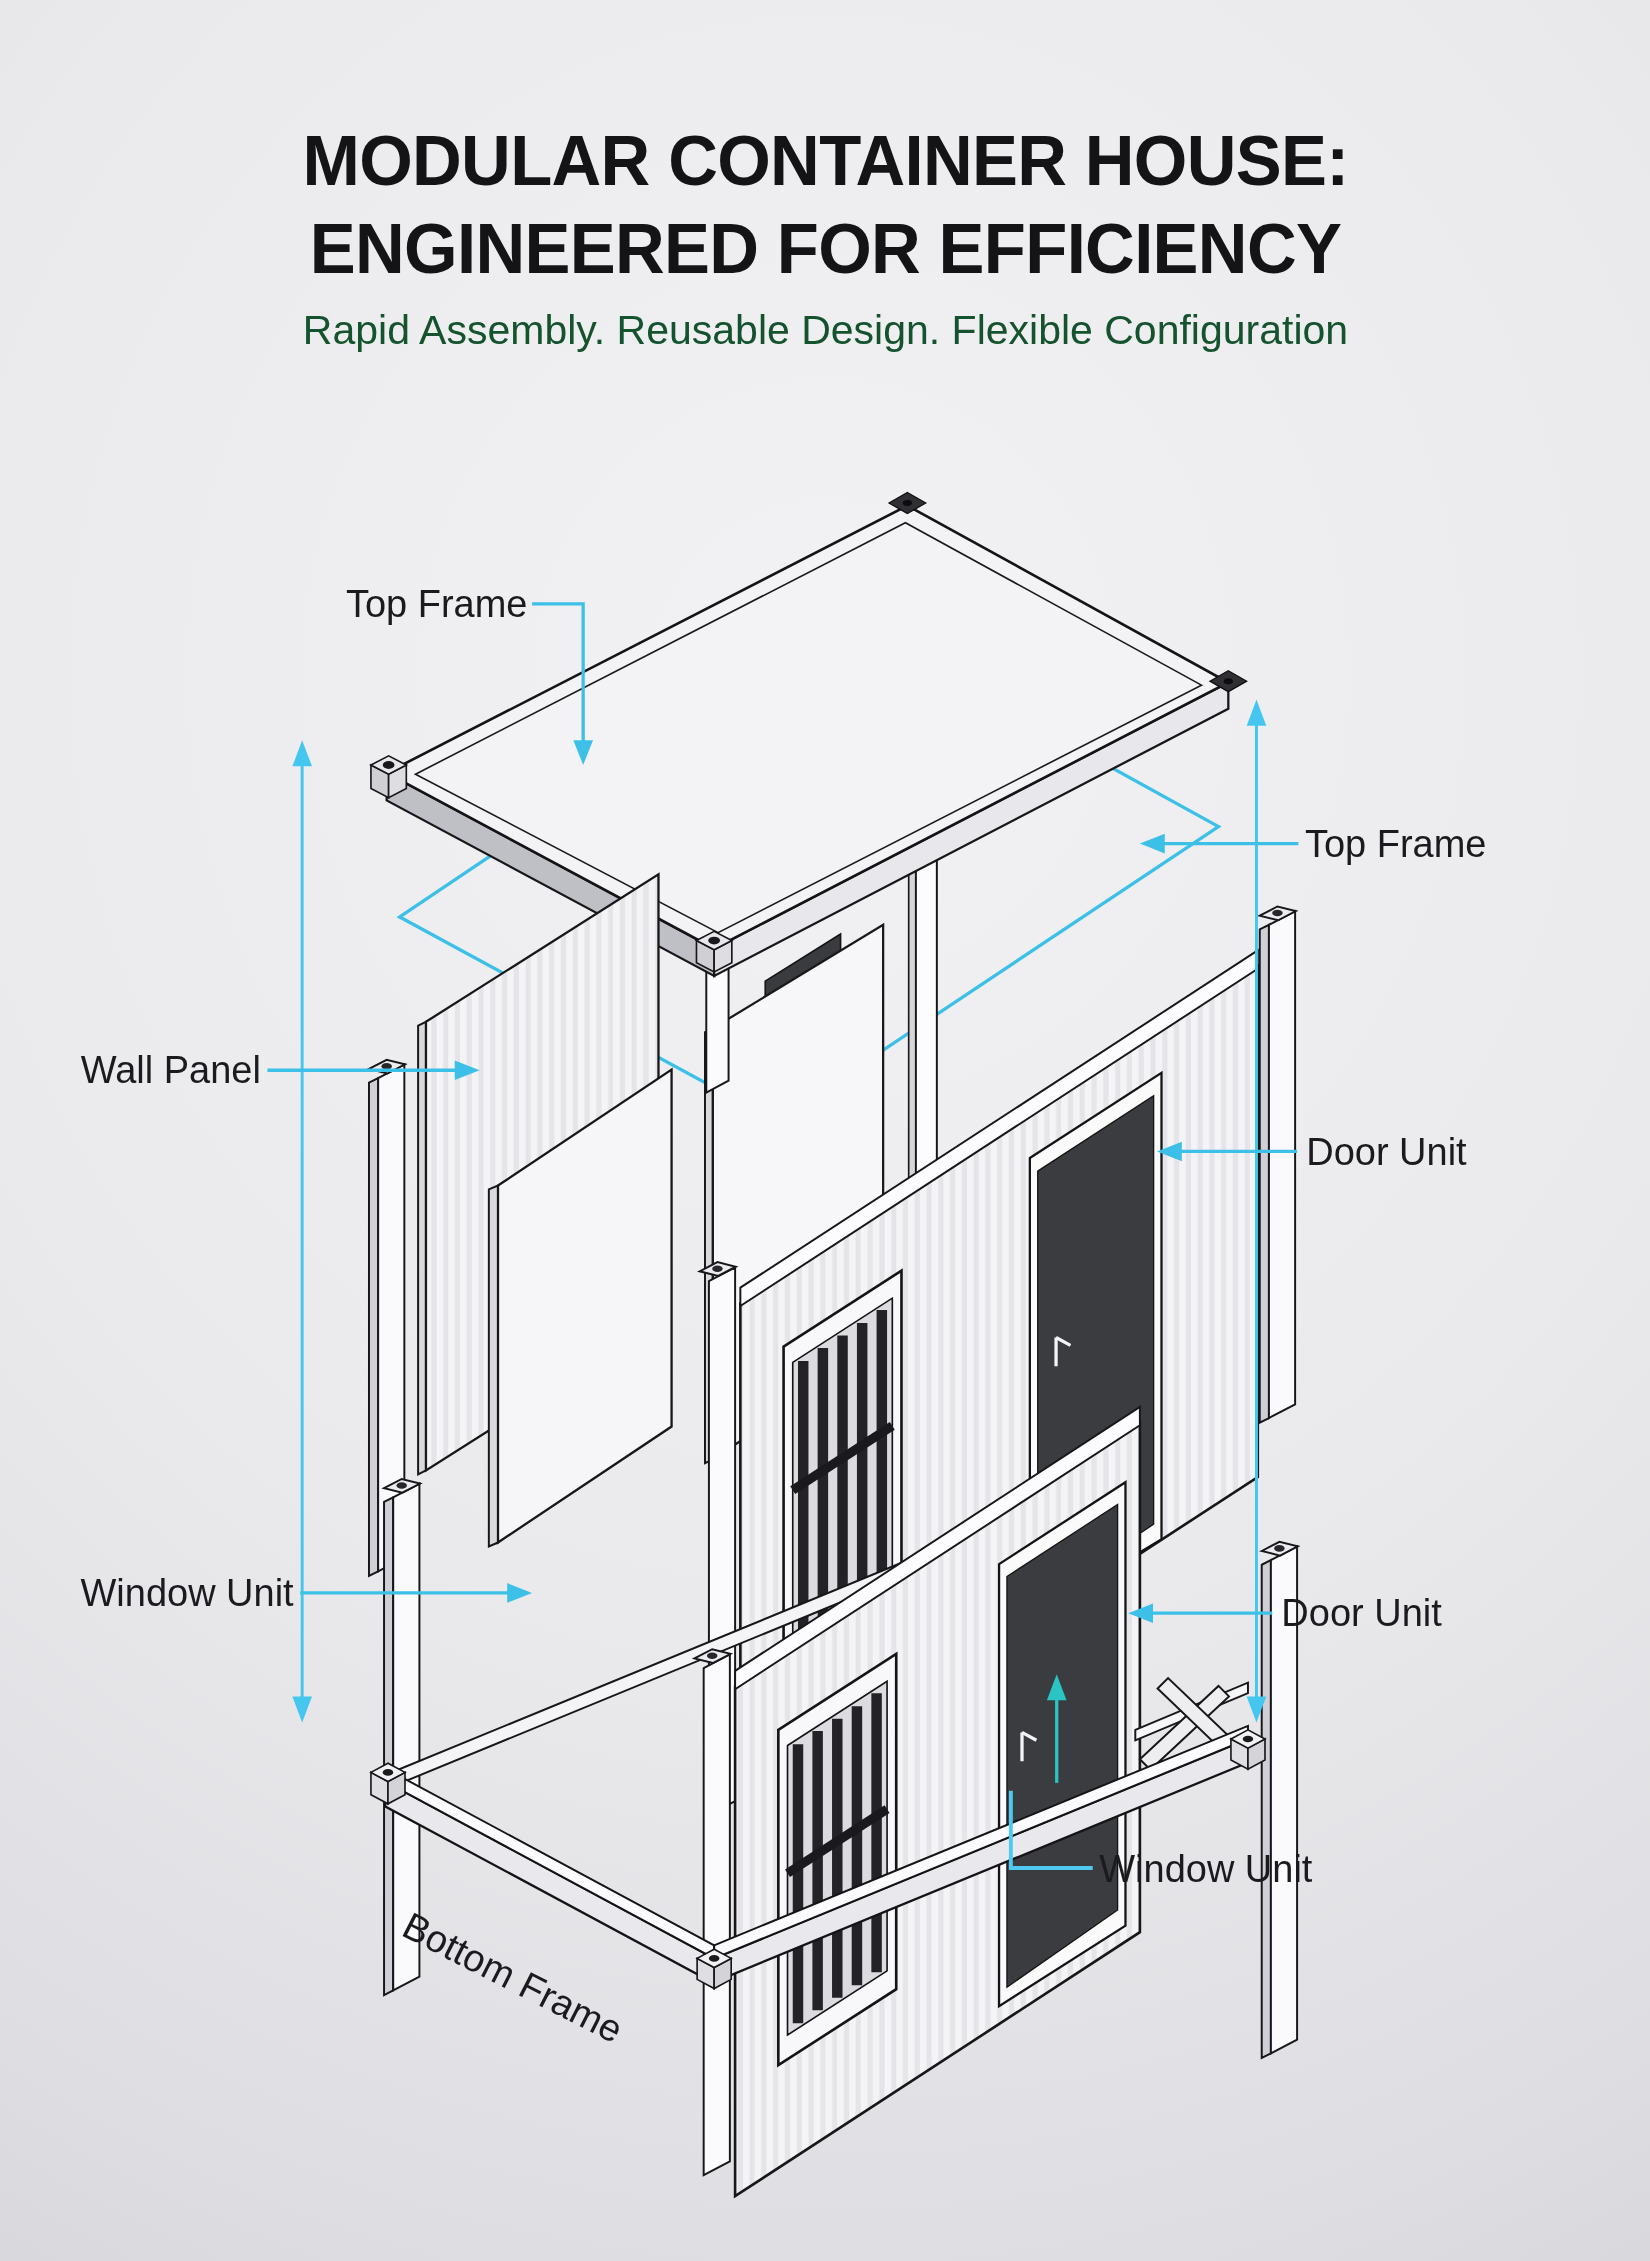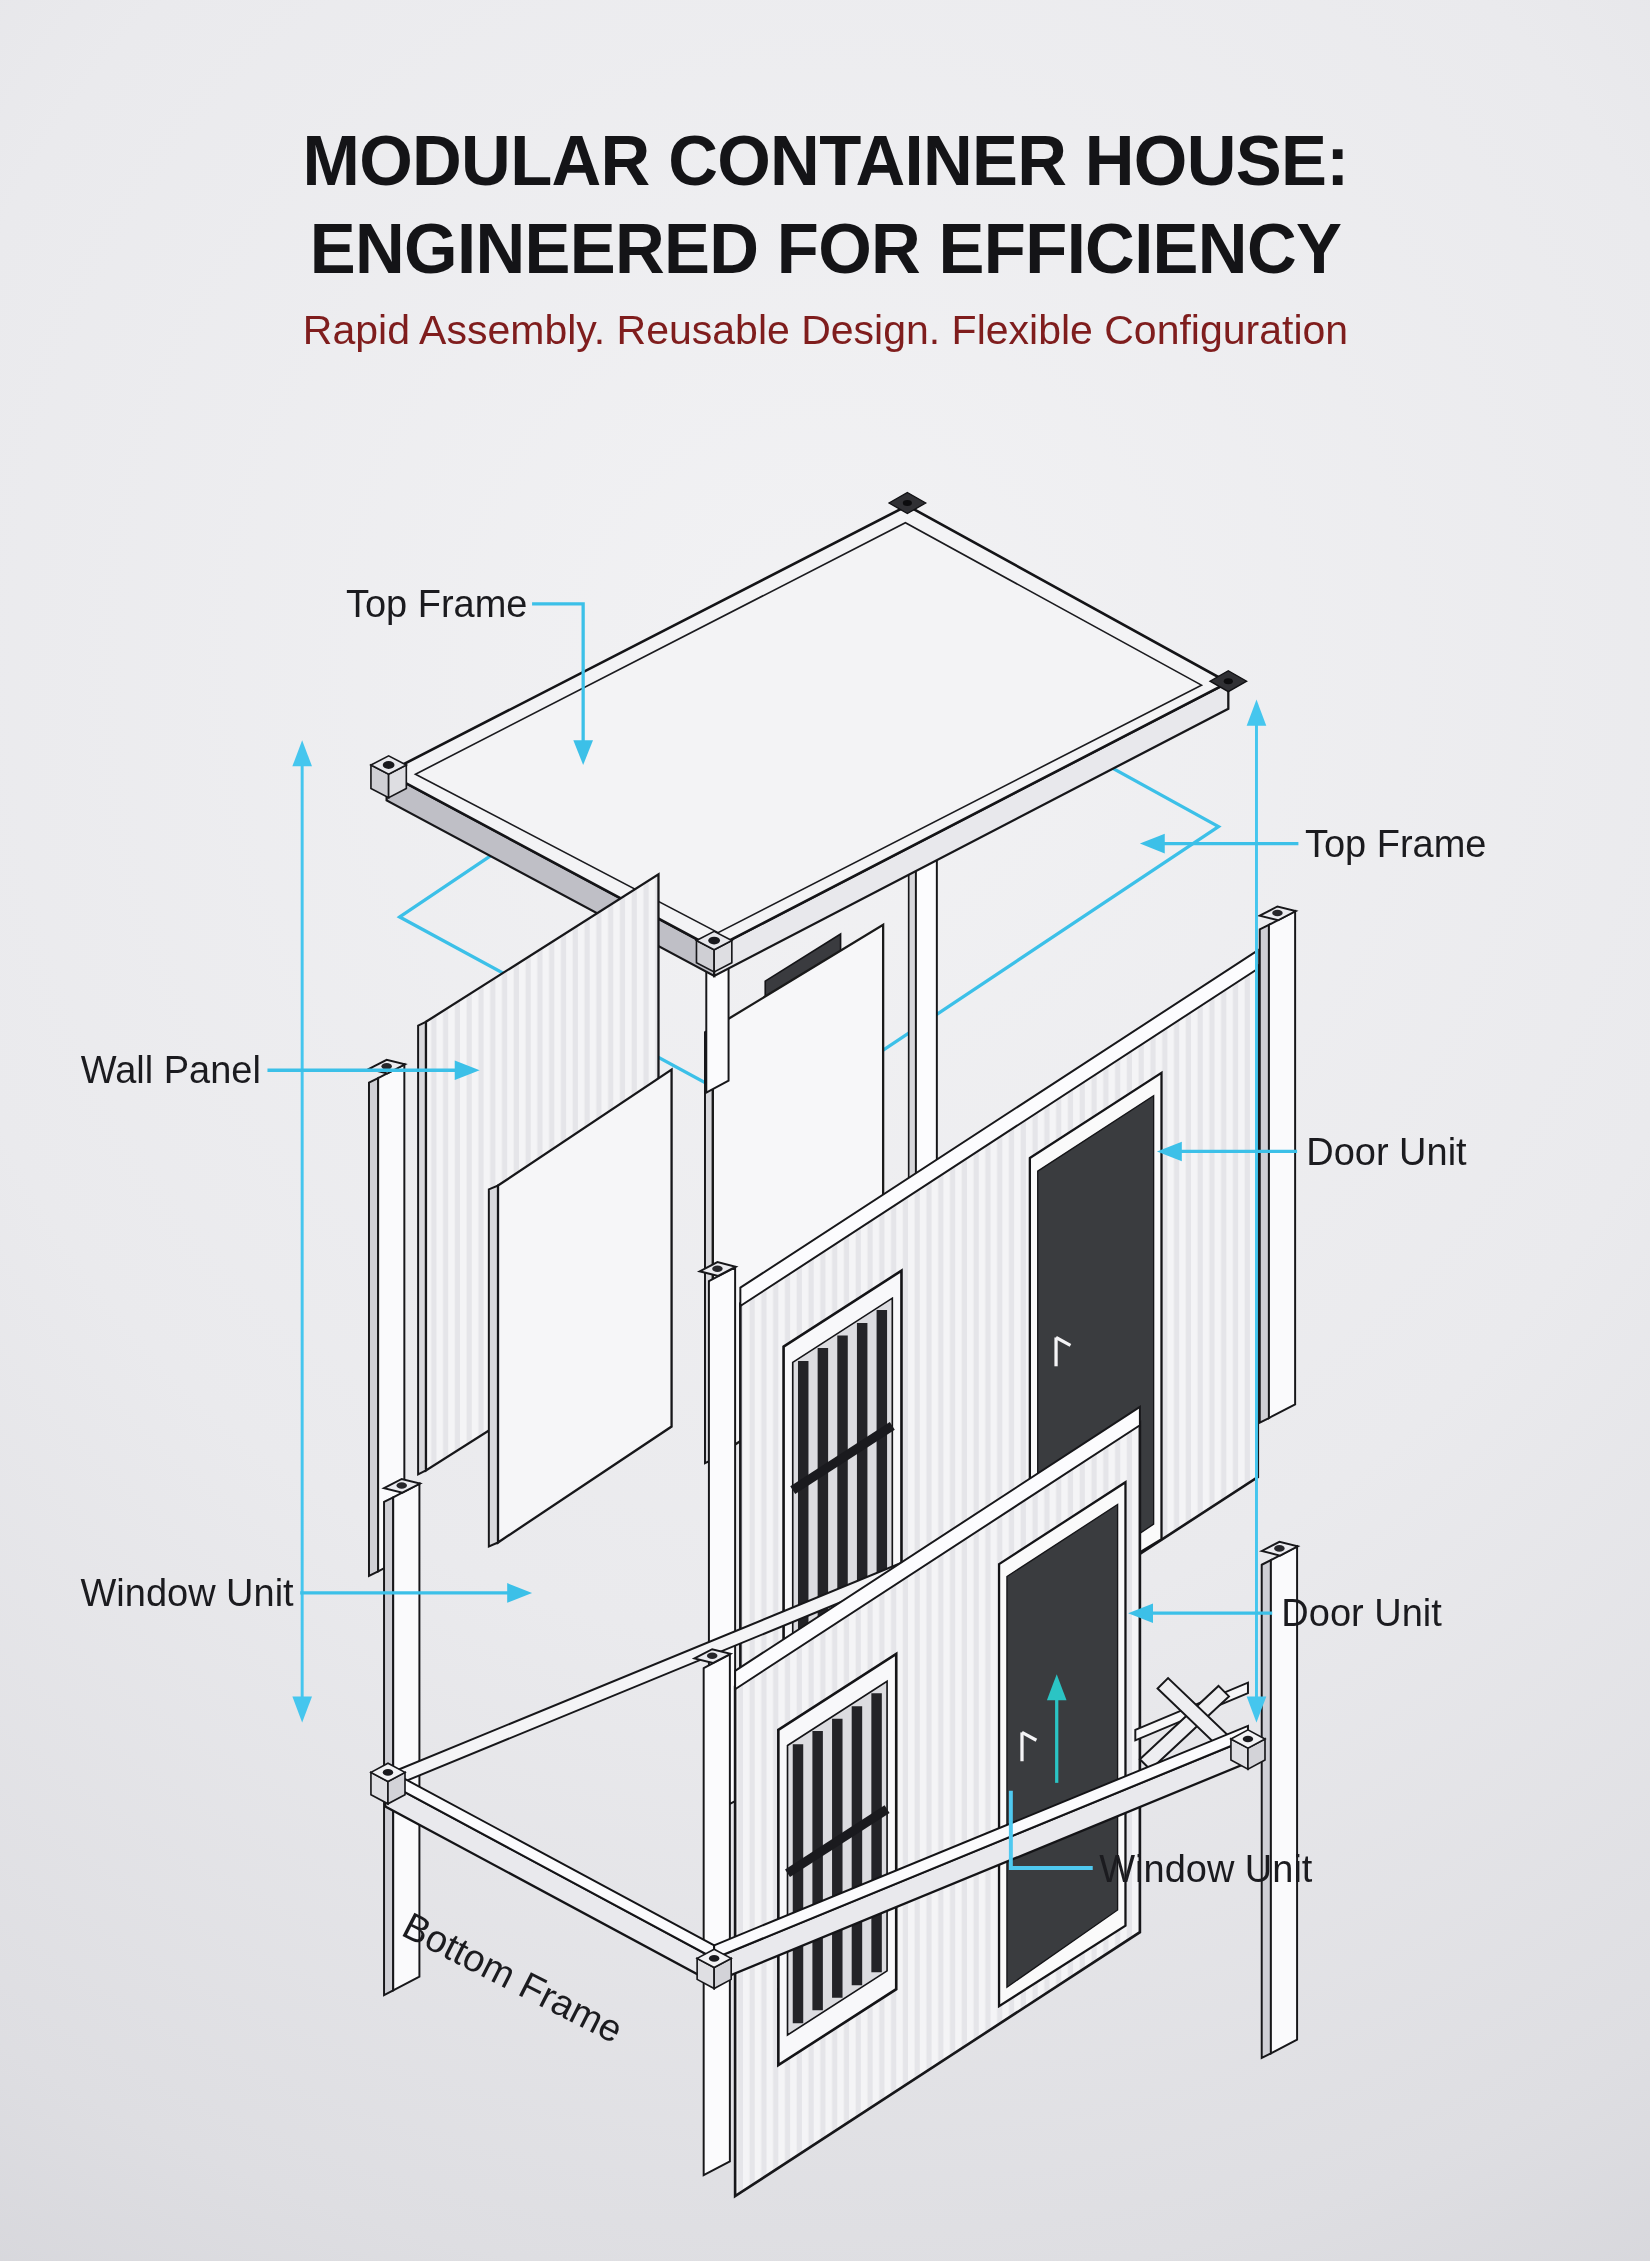--- a/index.html
+++ b/index.html
@@ -8,21 +8,21 @@
     font-family:"Liberation Sans","DejaVu Sans",sans-serif;
     background:radial-gradient(125% 95% at 50% 30%, #f2f2f4 0%, #eaeaed 45%, #dedee2 75%, #cdcdd3 100%);
   }
   .stage{position:relative;width:1651px;height:1736px;}
   .header{position:absolute;top:117px;left:0;width:1651px;text-align:center;z-index:2;}
   .title{
     font-size:71px;font-weight:bold;color:#141417;line-height:1.24;
     letter-spacing:-0.7px;transform:scaleX(.97);transform-origin:center;
   }
   .subtitle{
-    margin-top:14.4px;font-size:41px;font-weight:normal;color:#7f1d1d;letter-spacing:0px;
+    margin-top:14.4px;font-size:41px;font-weight:normal;color:#14532d;letter-spacing:0px;
   }
   svg{position:absolute;top:0;left:0;z-index:1;}
   .lbl{font-size:58px;fill:#1b1b1f;font-weight:normal;}
 </style>
 </head>
 <body>
 
 <div class="stage">
 
   <div class="header">

